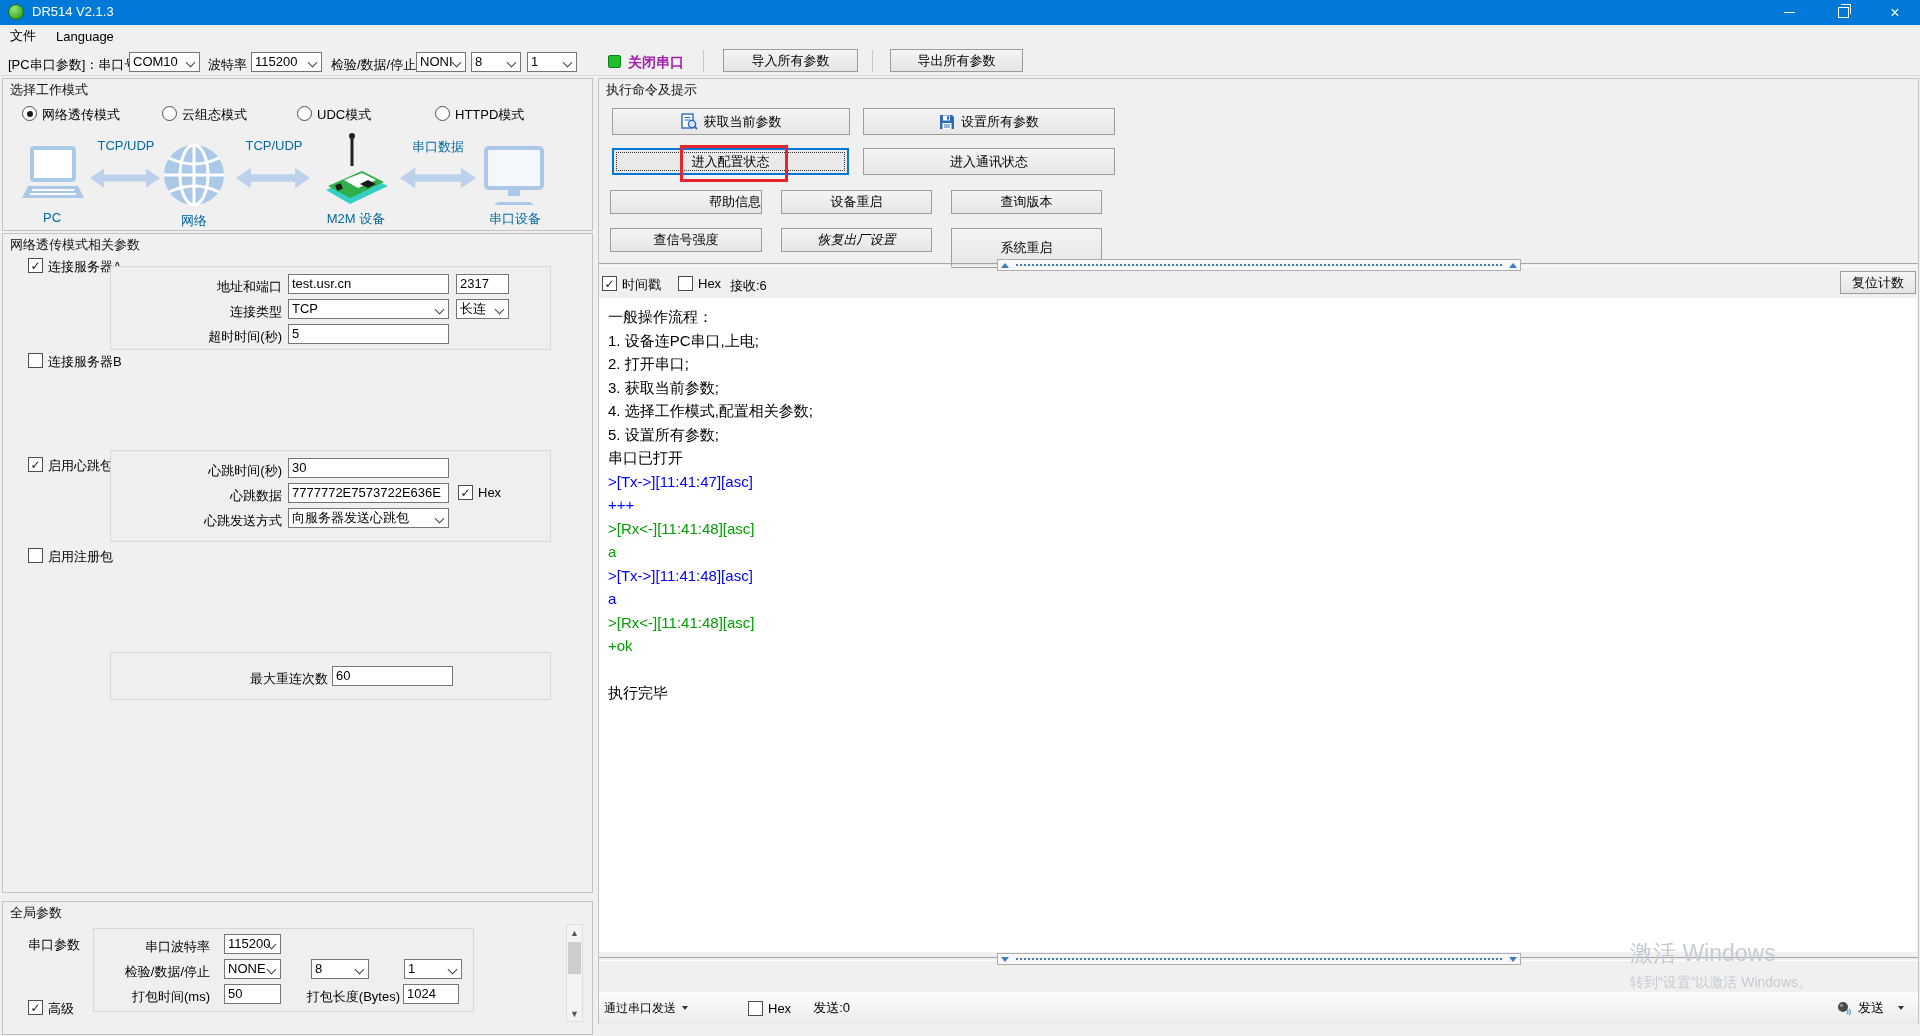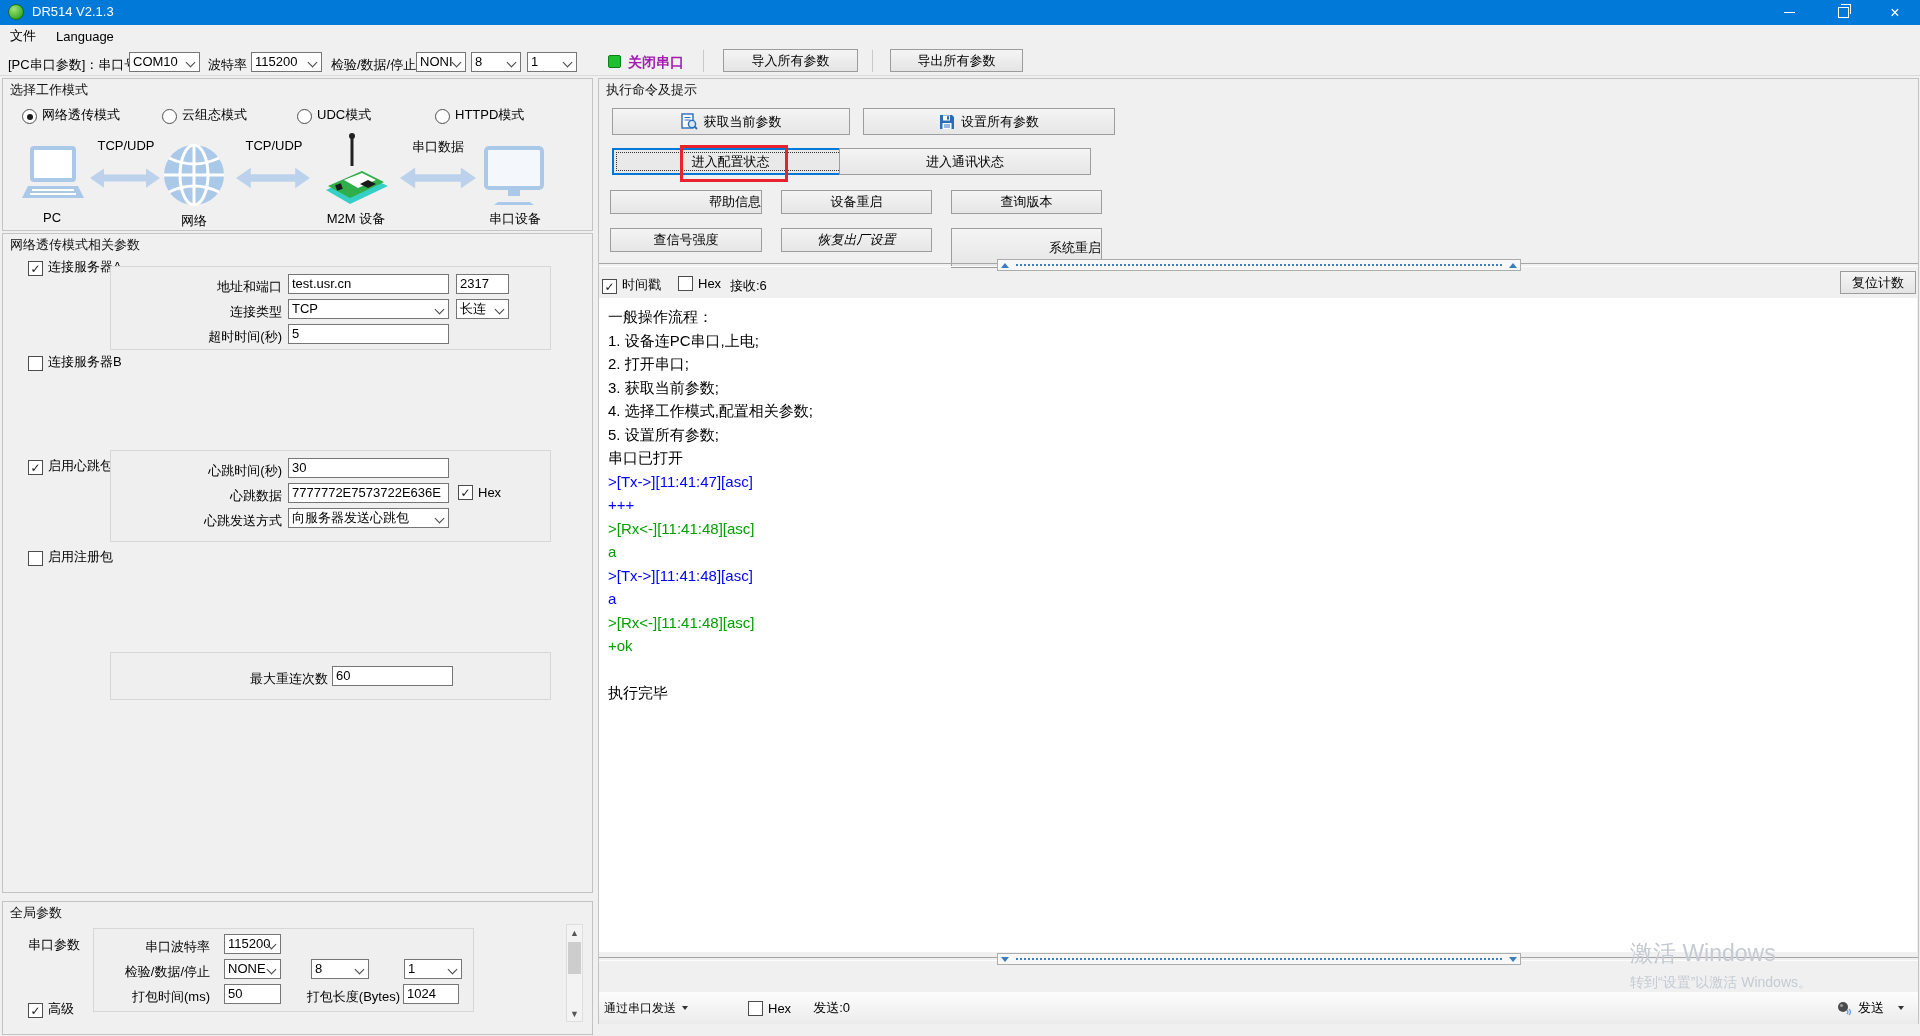--- a/index.html
+++ b/index.html
@@ -38,29 +38,29 @@
   .wbtn{position:absolute;background:linear-gradient(#f5f5f5,#e4e4e4);border:1px solid #9c9c9c;
     display:flex;align-items:center;justify-content:center;font-size:13px;box-sizing:border-box;gap:6px;}
 
   
   .grp{position:absolute;border:1px solid #c3c3c3;background:#f0f0f0;box-sizing:border-box;}
   .grp-title{position:absolute;font-size:13px;color:#111;}
   .subpanel{position:absolute;border:1px solid #d7d7d7;background:#efefef;box-sizing:border-box;}
   .flabel{position:absolute;font-size:13px;text-align:right;white-space:nowrap;}
 
   
-  .cbrow{position:absolute;display:flex;align-items:flex-end;gap:5px;font-size:13px;white-space:nowrap;}
+  .cbrow{position:absolute;display:flex;align-items:flex-start;gap:5px;font-size:13px;white-space:nowrap;}
   .cb{width:13px;height:13px;background:#fff;border:1px solid #4d4d4d;box-sizing:content-box;
     display:flex;align-items:center;justify-content:center;font-size:12px;font-weight:bold;color:#111;line-height:1;}
   .radio{width:13px;height:13px;border:1px solid #4d4d4d;border-radius:50%;background:#fff;
     display:flex;align-items:center;justify-content:center;}
   .radio.on::after{content:"";width:6px;height:6px;border-radius:50%;background:#1a1a1a;}
 
   
-  .diag-label{position:absolute;font-size:13px;color:#000000;text-align:center;white-space:nowrap;}
+  .diag-label{position:absolute;font-size:13px;color:#0369a1;text-align:center;white-space:nowrap;}
 
   
   .cmd-btn{position:absolute;background:linear-gradient(#f4f4f4,#e6e6e6);border:1px solid #9d9d9d;
     display:flex;align-items:center;justify-content:center;gap:6px;font-size:13px;box-sizing:border-box;}
   .btn-focus{border:2px solid #0078d7;outline:1px dotted #333;outline-offset:-5px;background:#e9e9e9;}
   .red-box{position:absolute;left:680px;top:145px;width:108px;height:37px;border:3px solid #e8232e;box-sizing:border-box;z-index:6;}
 
   .split{position:absolute;left:599px;width:1319px;height:12px;}
   .split .l1,.split .l2{position:absolute;left:0;right:0;height:1px;}
   .split .l1{top:4px;background:#a6a6a6;}
@@ -313,40 +313,40 @@
     <line x1="5" y1="11" x2="11" y2="11" stroke="#2b6cb8" stroke-width="1"></line>
     <line x1="5" y1="13" x2="11" y2="13" stroke="#2b6cb8" stroke-width="1"></line>
   </svg>
   <span>设置所有参数</span>
 </div>
 
 <div class="cmd-btn btn-focus" style="left:612px;top:148px;width:237px;height:27px;">
   <span>进入配置状态</span>
 </div>
 <div class="red-box"></div>
-<div class="cmd-btn" style="left:839px;top:148px;width:252px;height:27px;">
+<div class="cmd-btn" style="left:863px;top:148px;width:252px;height:27px;">
   <span>进入通讯状态</span>
 </div>
 
 <div class="cmd-btn" style="left:610px;top:190px;width:152px;height:24px;justify-content:flex-end;">
   <span>帮助信息</span>
 </div>
 <div class="cmd-btn" style="left:781px;top:190px;width:151px;height:24px;">
   <span>设备重启</span>
 </div>
 <div class="cmd-btn" style="left:951px;top:190px;width:151px;height:24px;">
   <span>查询版本</span>
 </div>
 <div class="cmd-btn" style="left:610px;top:228px;width:152px;height:24px;">
   <span>查信号强度</span>
 </div>
 <div class="cmd-btn" style="left:781px;top:228px;width:151px;height:24px;font-style:italic;">
   <span>恢复出厂设置</span>
 </div>
-<div class="cmd-btn" style="left:951px;top:228px;width:151px;height:40px;justify-content:flex-end;">
+<div class="cmd-btn" style="left:951px;top:228px;width:151px;height:40px;">
   <span>系统重启</span>
 </div>
 
 <div class="split" style="top:259px;">
   <div class="l1"></div>
     <div class="l2"></div>
   <div class="handle">
     <span class="tri-up"></span>
     <span class="dots"></span>
     <span class="tri-up"></span>

